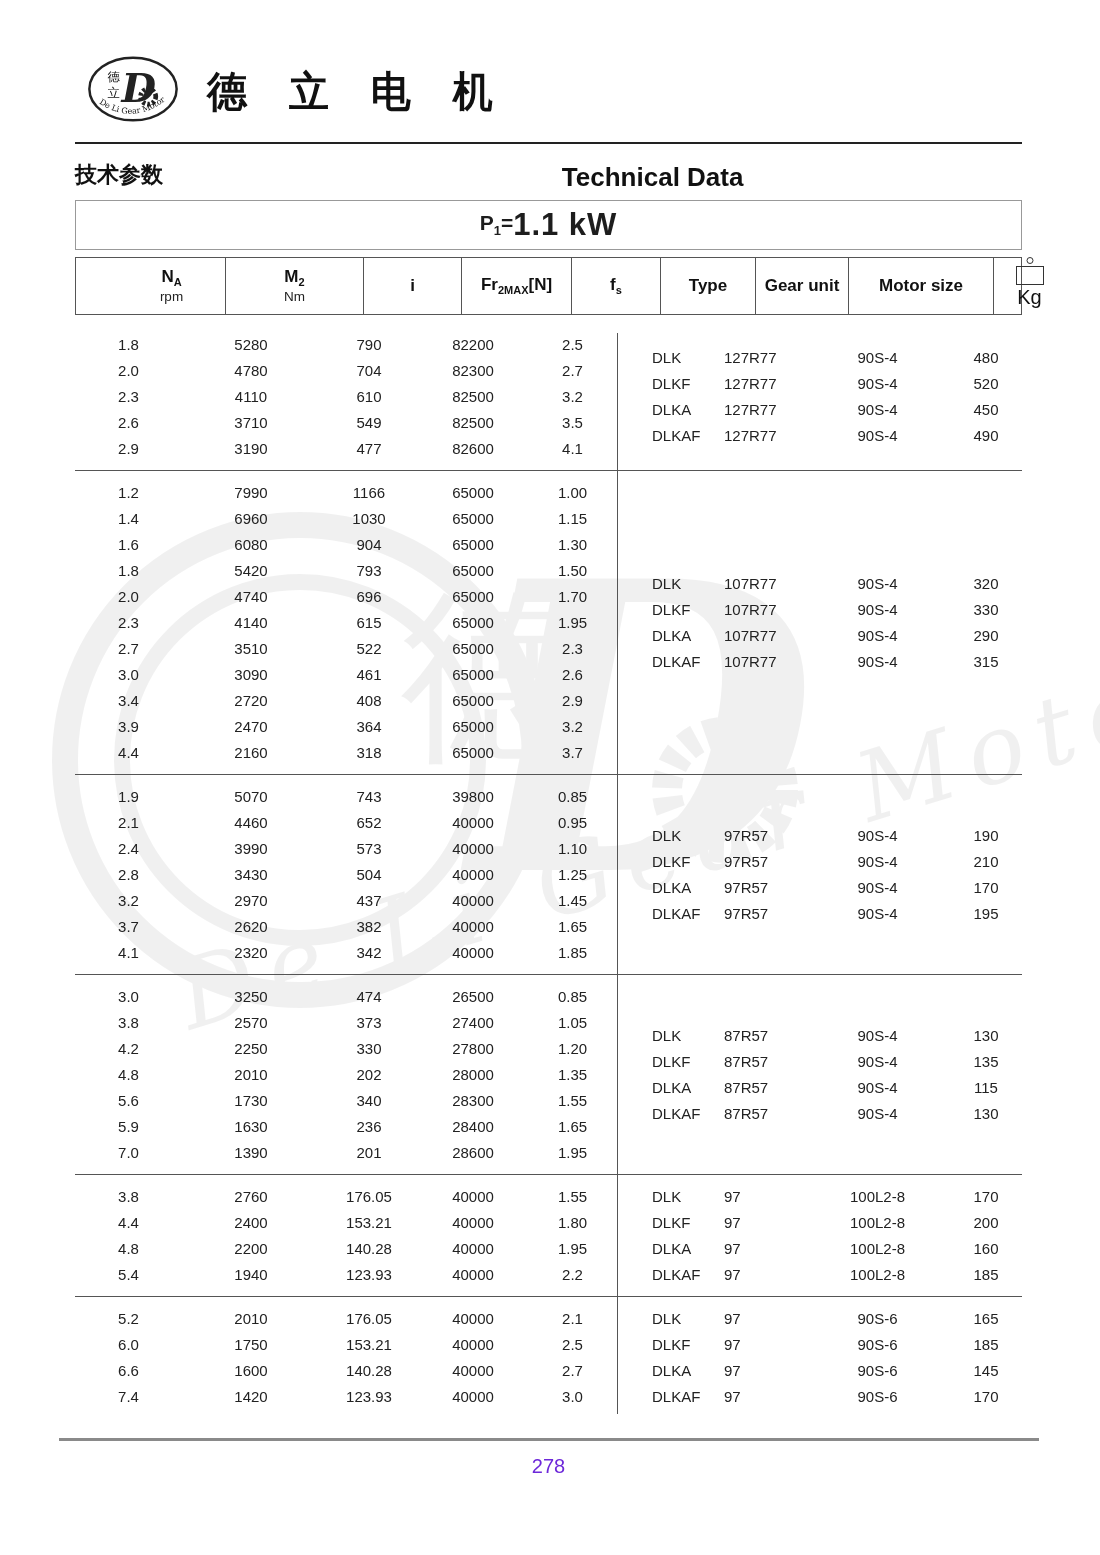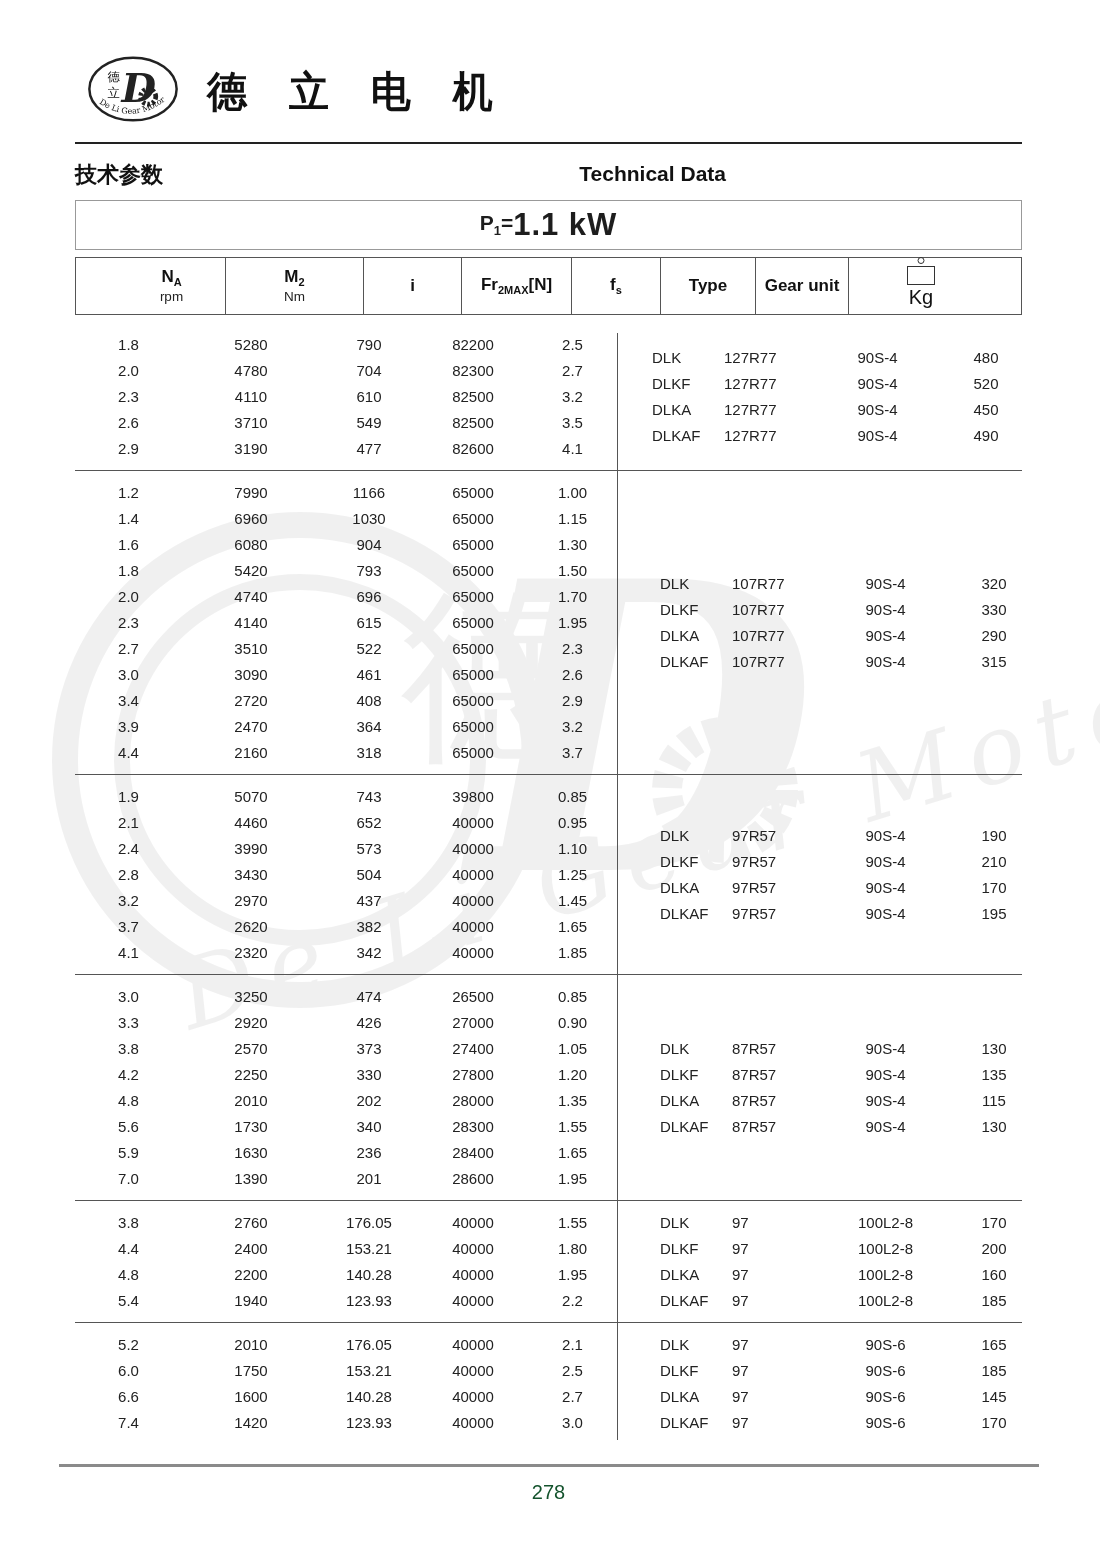--- a/index.html
+++ b/index.html
@@ -8,21 +8,21 @@
 
   
   .brand-bar{display:flex;align-items:center;gap:26px;padding:52px 0 8px 10px;}
   .logo{flex:0 0 auto;}
   .brand-name{font-family:"DejaVu Serif",serif;font-weight:900;font-size:40px;letter-spacing:14px;color:#111;transform:scaleY(1.05);}
   .brand-rule{border:none;border-top:2.5px solid #222;margin:4px 0 0 0;width:947px;}
 
   
   .heading-row{position:relative;height:44px;margin-top:10px;}
   .heading-cn{position:absolute;left:0;top:6px;font-size:22px;font-weight:bold;color:#111;}
-  .heading-en{position:absolute;left:61%;transform:translateX(-50%);top:8px;font-size:21px;font-weight:bold;color:#111;}
+  .heading-en{position:absolute;left:61%;transform:translateX(-50%);top:8px;font-size:26px;font-weight:bold;color:#111;}
 
   
   .power-box{border:1.5px solid #999;height:48px;display:flex;align-items:center;justify-content:center;margin-top:2px;background:#fff;}
   .power-prefix{font-size:21px;font-weight:bold;}
   .power-prefix sub{font-size:13px;}
   .power-value{font-size:31px;font-weight:bold;letter-spacing:1px;}
 
   
   .thead{display:grid;grid-template-columns:107px 138px 98px 110px 89px 95px 93px 145px 72px;border:1.5px solid #555;height:56px;margin-top:7px;background:#fff;position:relative;z-index:2;padding-left:42px;}
   .th{border-left:1.2px solid #555;display:flex;flex-direction:column;align-items:center;justify-content:center;line-height:1.15;}
@@ -31,34 +31,34 @@
   .th-main sub{font-size:11px;font-weight:bold;}
   .th-sub{font-size:13.5px;color:#222;}
   .weight-icon{width:26px;height:17px;border:1.6px solid #333;position:relative;margin:2px auto 1px;}
   .weight-icon::before{content:'';position:absolute;width:5px;height:5px;border:1.5px solid #333;border-radius:50%;top:-10px;left:50%;transform:translateX(-50%);}
   .kg-label{font-size:20px;color:#111;}
 
   
   .tbody{position:relative;margin-top:8px;z-index:2;}
   .tbody::before{content:'';position:absolute;left:542px;top:10px;bottom:4px;width:1.2px;background:#555;}
   .section{display:flex;padding:8px 0 9px;}
-  .section + .section{border-top:1.2px solid #555;gap:8px;}
+  .section + .section{border-top:1.2px solid #555;}
   .sec-left{width:542px;}
   .row{display:grid;grid-template-columns:107px 138px 98px 110px 89px;height:26px;align-items:center;}
   .cell{text-align:center;font-size:15px;color:#222;}
   .sec-right{width:405px;display:flex;align-items:center;}
   .block{width:100%;}
   .brow{display:grid;grid-template-columns:95px 93px 145px 72px;height:26px;align-items:center;}
   .bcell{font-size:15px;color:#222;text-align:center;}
   .b0{text-align:left;padding-left:35px;}
   .b1{text-align:left;padding-left:12px;}
 
   
   .footer-rule{border:none;border-top:3px solid #8a8a8a;margin:20px 0 0 0;width:980px;margin-left:-16px;}
-  .page-number{text-align:center;font-size:20px;color:#14532d;margin-top:14px;}
+  .page-number{text-align:center;font-size:20px;color:#6d28d9;margin-top:14px;}
 
   
   .watermark{position:absolute;left:0;top:0;width:1100px;height:1555px;pointer-events:none;z-index:1;}
 </style>
 </head>
 <body>
 
 <svg class="watermark" viewBox="0 0 1100 1555">
   <g opacity="0.055" fill="none" stroke="#000">
     <circle cx="300" cy="760" r="235" stroke-width="26"></circle>
@@ -116,20 +116,23 @@
     <div class="th">
       <div class="th-main"><span>f</span><sub>s</sub></div>
     </div>
     <div class="th">
       <div class="th-main"><span>Type</span></div>
     </div>
     <div class="th">
       <div class="th-main"><span>Gear unit</span></div>
     </div>
     <div class="th">
+      <div class="th-main"><span>Motor size</span></div>
+    </div>
+    <div class="th">
       <div class="weight-icon"></div>
       <div class="kg-label">Kg</div>
     </div>
   </div>
 
   <div class="tbody">
       <div class="section">
         <div class="sec-left">
           <div class="row">
             <div class="cell c0">1.8</div>
@@ -389,27 +392,20 @@
       <div class="section">
         <div class="sec-left">
           <div class="row">
             <div class="cell c0">3.0</div>
             <div class="cell c1">3250</div>
             <div class="cell c2">474</div>
             <div class="cell c3">26500</div>
             <div class="cell c4">0.85</div>
           </div>
           <div class="row">
-            <div class="cell c0">3.3</div>
-            <div class="cell c1">2920</div>
-            <div class="cell c2">426</div>
-            <div class="cell c3">27000</div>
-            <div class="cell c4">0.90</div>
-          </div>
-          <div class="row">
             <div class="cell c0">3.8</div>
             <div class="cell c1">2570</div>
             <div class="cell c2">373</div>
             <div class="cell c3">27400</div>
             <div class="cell c4">1.05</div>
           </div>
           <div class="row">
             <div class="cell c0">4.2</div>
             <div class="cell c1">2250</div>
             <div class="cell c2">330</div>

